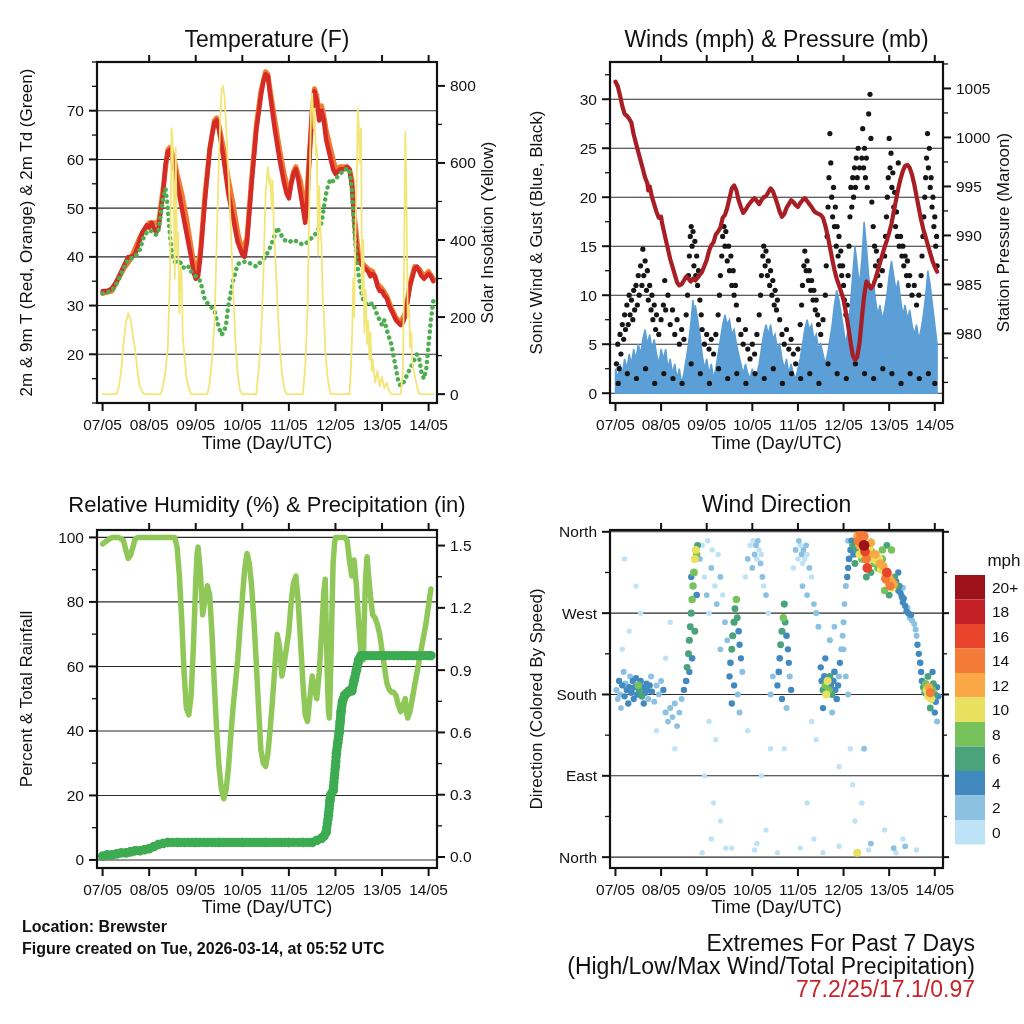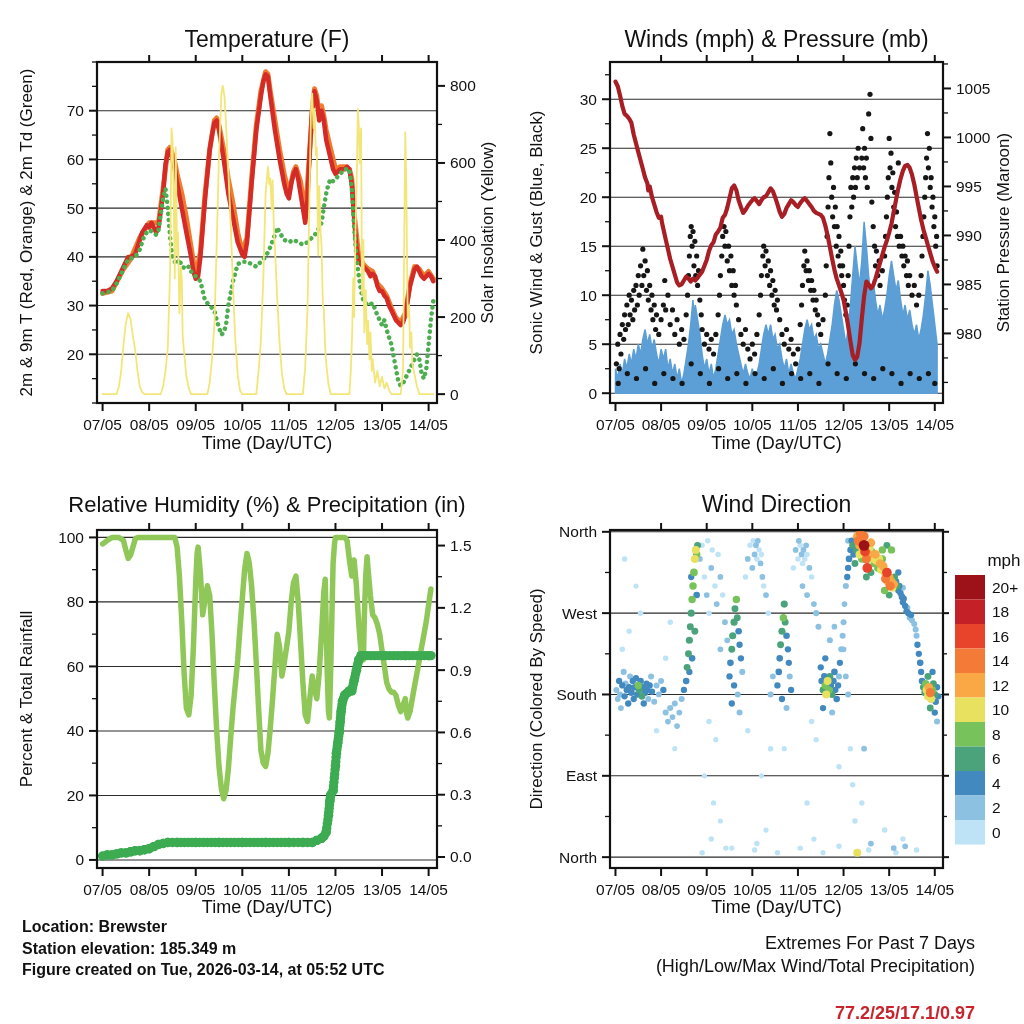--- a/index.html
+++ b/index.html
@@ -1,21 +1,21 @@
 <!DOCTYPE html>
 <html><head>
 <meta charset="utf-8">
 <style>
   html,body{margin:0;padding:0;background:#ffffff;}
   #page{position:relative;width:1024px;height:1024px;background:#fff;overflow:hidden;
         font-family:"Liberation Sans",sans-serif;}
   .chart-cell{position:absolute;}
   #footer{position:absolute;left:22px;top:916px;font-size:16px;line-height:21.5px;color:#111;font-weight:bold;}
-  #extremes{position:absolute;right:49px;top:932px;text-align:right;font-size:18px;line-height:23px;color:#111;}
-  #extremes .vals{font-weight:bold;margin-top:24px;}
+  #extremes{position:absolute;right:49px;top:932px;text-align:right;font-size:23px;line-height:23px;color:#111;}
+  #extremes .vals{font-weight:normal;}
   svg text{font-family:"Liberation Sans",sans-serif;fill:#111;}
 </style>
 </head>
 <body>
 
 <div id="page">
   <svg id="c0" class="chart-cell" width="512" height="470" style="left:0;top:0">
       <defs>
         <clipPath id="clip0">
           <rect x="96" y="59" width="342" height="346"></rect>
@@ -1161,21 +1161,20 @@
         <text x="480" y="318.75" font-size="15.5" text-anchor="start">4</text>
         <rect x="443" y="325.5" width="30" height="24.5" fill="#8cc1e2"></rect>
         <text x="480" y="343.25" font-size="15.5" text-anchor="start">2</text>
         <rect x="443" y="350" width="30" height="24.5" fill="#bfe3f6"></rect>
         <text x="480" y="367.75" font-size="15.5" text-anchor="start">0</text>
       </g>
     </svg>
 
   <div id="footer">
     <div>Location: Brewster</div>
-    <div>Station elevation: 185.349 m</div>
     <div>Figure created on Tue, 2026-03-14, at 05:52 UTC</div>
   </div>
 
   <div id="extremes">
     <div>Extremes For Past 7 Days</div>
     <div>(High/Low/Max Wind/Total Precipitation)</div>
     <div class="vals" style="color: rgb(201, 35, 43);">77.2/25/17.1/0.97</div>
   </div>
 </div>
 

